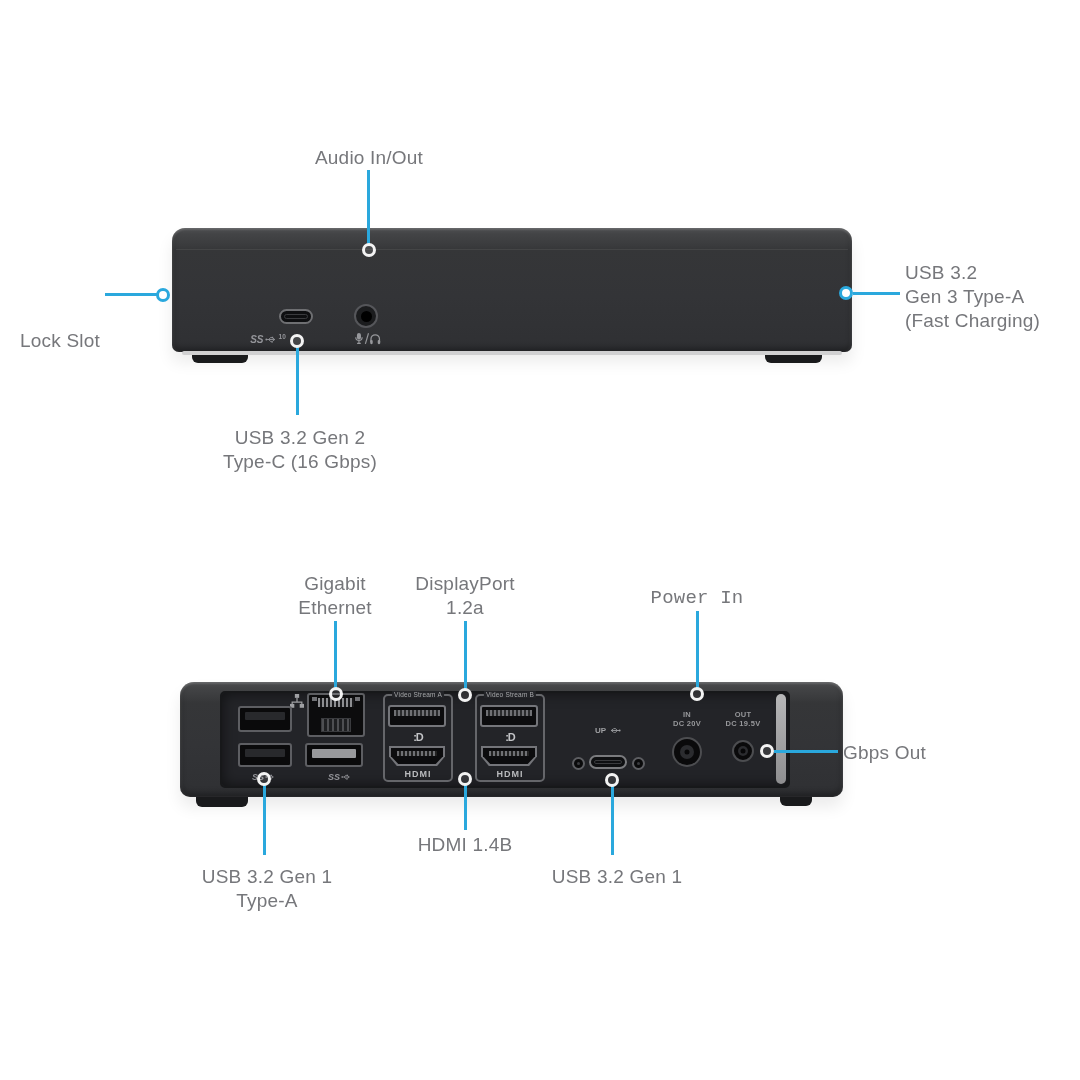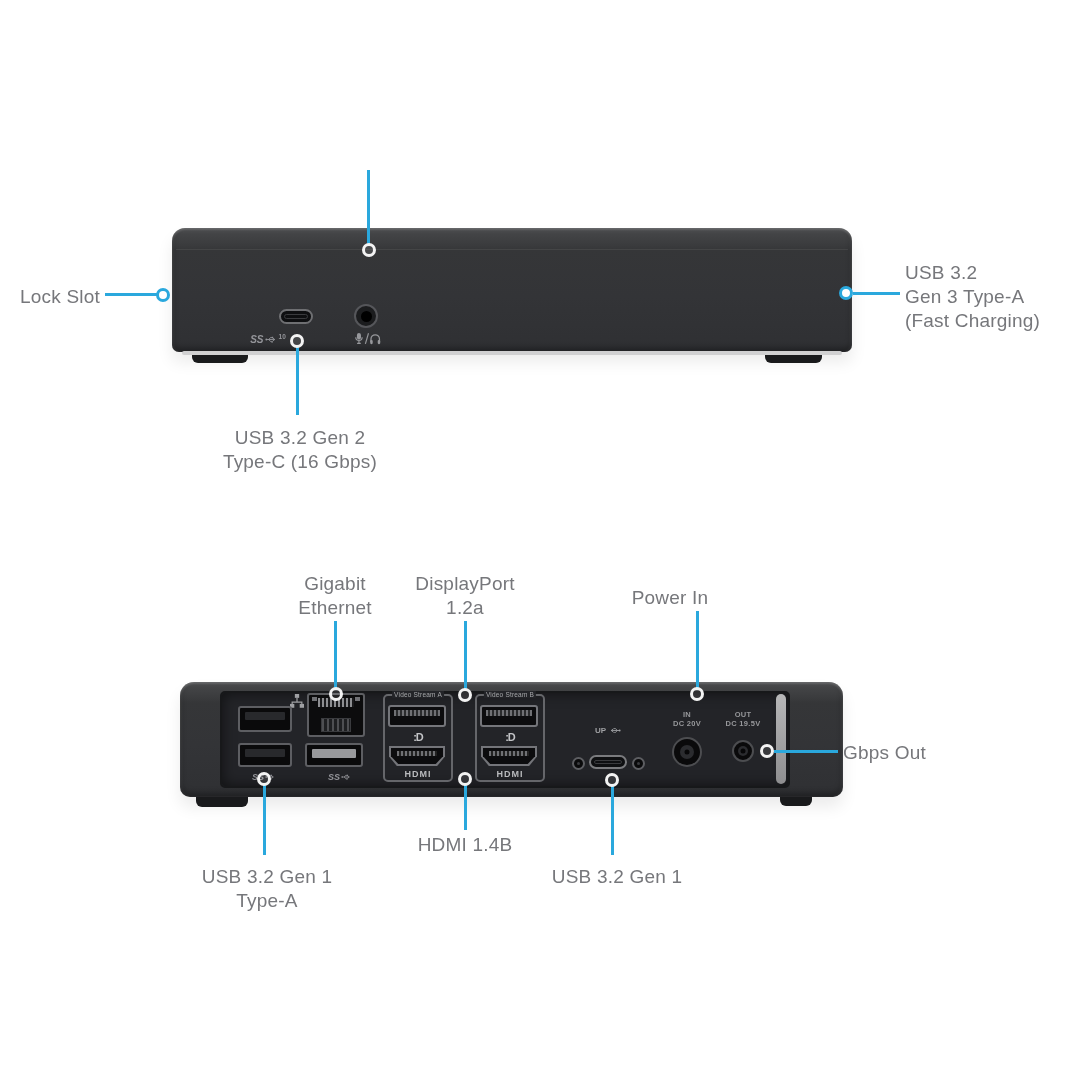--- a/index.html
+++ b/index.html
@@ -1,19 +1,19 @@
 <!DOCTYPE html>
 <html><head>
 <meta charset="utf-8">
 <style>
   html,body{margin:0;padding:0;background:#fff;}
   #stage{position:relative;width:1080px;height:1080px;background:#ffffff;overflow:hidden;
          font-family:"Liberation Sans",sans-serif;}
   .callout-label{position:absolute;color:#76777B;font-size:19px;line-height:24px;letter-spacing:.2px;}
-  .tc{text-align:center;} .tr{text-align:right;} .tl{text-align:left;}
+  .tc{text-align:center;} .tr{text-align:right;margin-top:44px;} .tl{text-align:left;}
   .cline{position:absolute;background:#2AA8DD;z-index:30;}
   .dot{position:absolute;width:8px;height:8px;border-radius:50%;border:3px solid #2AA8DD;
        background:#fff;box-sizing:content-box;z-index:40;}
   .dot.on-device{border-color:#F3F3F3;background:rgba(255,255,255,.10);}
 
   
   .device{position:absolute;}
   .dev-body{position:absolute;inset:0;
     background:linear-gradient(180deg,#4e4f51 0%,#434446 5%,#3a3b3d 14%,#353638 18%,#333437 55%,#2f3033 100%);
     box-shadow:inset 0 2px 2px rgba(255,255,255,.14), inset 2px 0 3px rgba(255,255,255,.05),
@@ -241,20 +241,21 @@
   <div class="dot" style="left:839px;top:286px;"></div>
   <div class="dot on-device" style="left:290px;top:334px;"></div>
   <div class="dot on-device" style="left:329px;top:687px;"></div>
   <div class="dot on-device" style="left:458px;top:688px;"></div>
   <div class="dot on-device" style="left:690px;top:687px;"></div>
   <div class="dot on-device" style="left:760px;top:744px;"></div>
   <div class="dot on-device" style="left:257px;top:772px;"></div>
   <div class="dot on-device" style="left:458px;top:772px;"></div>
   <div class="dot on-device" style="left:605px;top:773px;"></div>
 
+  <div class="callout-label tc" style="left:269px;top:146px;width:200px;">Audio In/Out</div>
 
   <div class="callout-label tr" style="left:10px;top:285px;width:90px;">Lock Slot</div>
 
   <div class="callout-label tl" style="left:905px;top:261px;width:175px;">
     <div>USB 3.2</div>
     <div>Gen 3 Type-A</div>
     <div>(Fast Charging)</div>
   </div>
 
   <div class="callout-label tc" style="left:190px;top:426px;width:220px;">
@@ -265,21 +266,21 @@
   <div class="callout-label tc" style="left:265px;top:572px;width:140px;">
     <div>Gigabit</div>
     <div>Ethernet</div>
   </div>
 
   <div class="callout-label tc" style="left:395px;top:572px;width:140px;">
     <div>DisplayPort</div>
     <div>1.2a</div>
   </div>
 
-  <div class="callout-label tc" style="left:600px;top:586px;width:140px;">Power In</div>
+  <div class="callout-label tc" style="left:627px;top:586px;width:140px;font-family:Liberation Mono, monospace;">Power In</div>
 
   <div class="callout-label tl" style="left:843px;top:741px;width:180px;">Gbps Out</div>
 
   <div class="callout-label tc" style="left:167px;top:865px;width:200px;">
     <div>USB 3.2 Gen 1</div>
     <div>Type-A</div>
   </div>
 
   <div class="callout-label tc" style="left:365px;top:833px;width:200px;">HDMI 1.4B</div>
 

